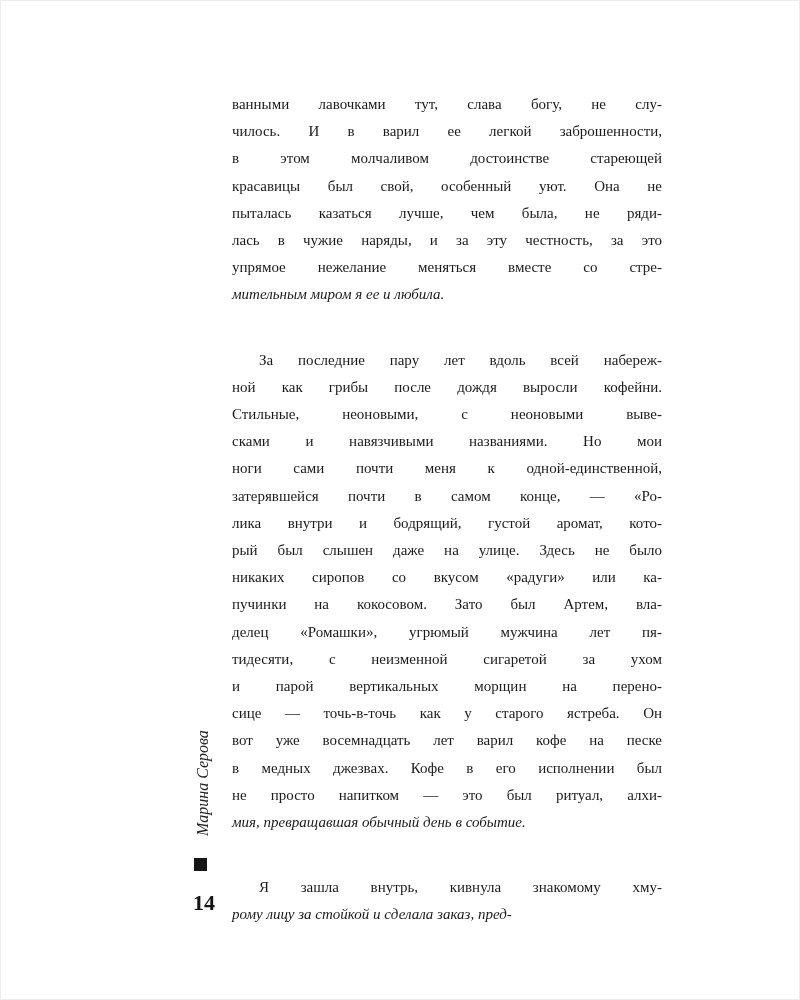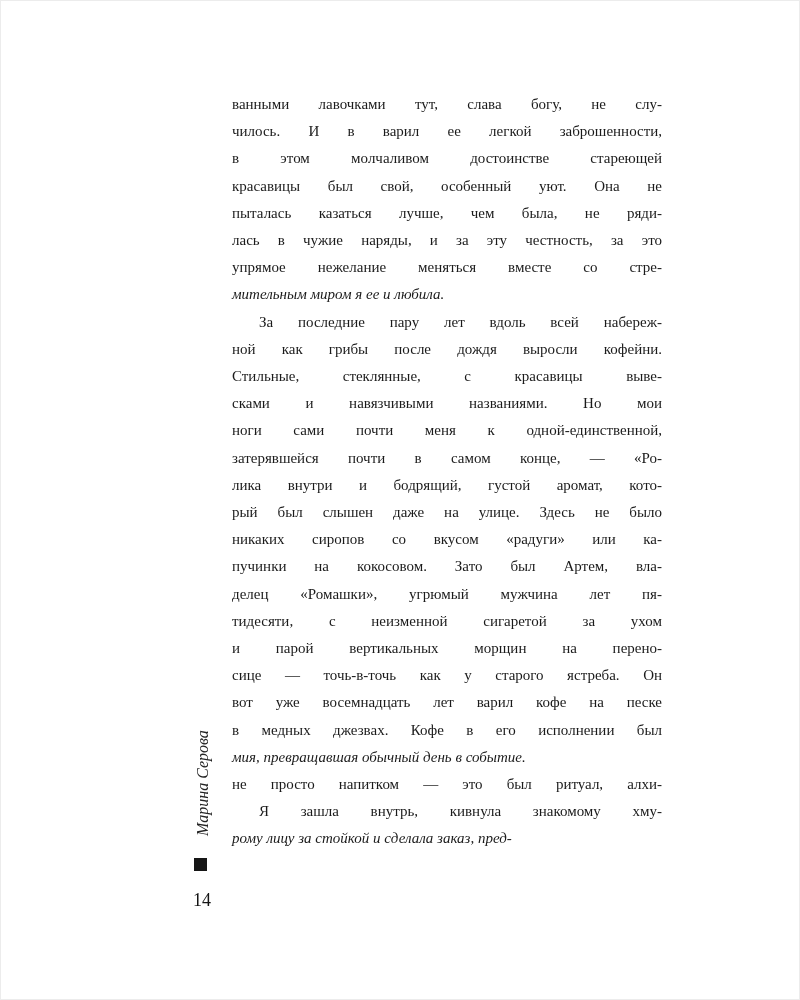--- a/index.html
+++ b/index.html
@@ -29,20 +29,21 @@
     text-align: justify;
     text-align-last: justify;
     white-space: normal;
   }
   .line.last {
     text-align-last: left;
     font-style: italic;
   }
   .line.indent {
     text-indent: 27px;
+    margin-top: 38px;
   }
   .author-vertical {
     position: absolute;
     left: 127px;
     top: 772px;
     width: 150px;
     height: 20px;
     line-height: 20px;
     text-align: center;
     font-style: italic;
@@ -55,22 +56,22 @@
     left: 193px;
     top: 857px;
     width: 13px;
     height: 13px;
     background: #161616;
   }
   .page-number {
     position: absolute;
     left: 192px;
     top: 889px;
-    font-size: 18px;
-    font-weight: normal;
+    font-size: 22px;
+    font-weight: bold;
     color: #141414;
   }
 </style>
 </head>
 <body>
 
 <div class="page">
   <div class="author-vertical">Марина Серова</div>
   <div class="square-marker"></div>
   <div class="page-number">14</div>
@@ -78,32 +79,32 @@
       <div class="line">ванными лавочками тут, слава богу, не слу-</div>
       <div class="line">чилось. И в варил ее легкой заброшенности,</div>
       <div class="line">в этом молчаливом достоинстве стареющей</div>
       <div class="line">красавицы был свой, особенный уют. Она не</div>
       <div class="line">пыталась казаться лучше, чем была, не ряди-</div>
       <div class="line">лась в чужие наряды, и за эту честность, за это</div>
       <div class="line">упрямое нежелание меняться вместе со стре-</div>
       <div class="line last">мительным миром я ее и любила.</div>
       <div class="line indent">За последние пару лет вдоль всей набереж-</div>
       <div class="line">ной как грибы после дождя выросли кофейни.</div>
-      <div class="line">Стильные, стеклянные, с красавицы выве-</div>
+      <div class="line">Стильные, неоновыми, с неоновыми выве-</div>
       <div class="line">сками и навязчивыми названиями. Но мои</div>
       <div class="line">ноги сами почти меня к одной-единственной,</div>
       <div class="line">затерявшейся почти в самом конце, — «Ро-</div>
       <div class="line">лика внутри и бодрящий, густой аромат, кото-</div>
       <div class="line">рый был слышен даже на улице. Здесь не было</div>
       <div class="line">никаких сиропов со вкусом «радуги» или ка-</div>
       <div class="line">пучинки на кокосовом. Зато был Артем, вла-</div>
       <div class="line">делец «Ромашки», угрюмый мужчина лет пя-</div>
       <div class="line">тидесяти, с неизменной сигаретой за ухом</div>
       <div class="line">и парой вертикальных морщин на перено-</div>
       <div class="line">сице — точь-в-точь как у старого ястреба. Он</div>
       <div class="line">вот уже восемнадцать лет варил кофе на песке</div>
       <div class="line">в медных джезвах. Кофе в его исполнении был</div>
+      <div class="line">не просто напитком — это был ритуал, алхи-</div>
       <div class="line last">мия, превращавшая обычный день в событие.</div>
-      <div class="line">не просто напитком — это был ритуал, алхи-</div>
       <div class="line indent">Я зашла внутрь, кивнула знакомому хму-</div>
       <div class="line last">рому лицу за стойкой и сделала заказ, пред-</div>
     </div>
 </div>
 
 </body></html>

